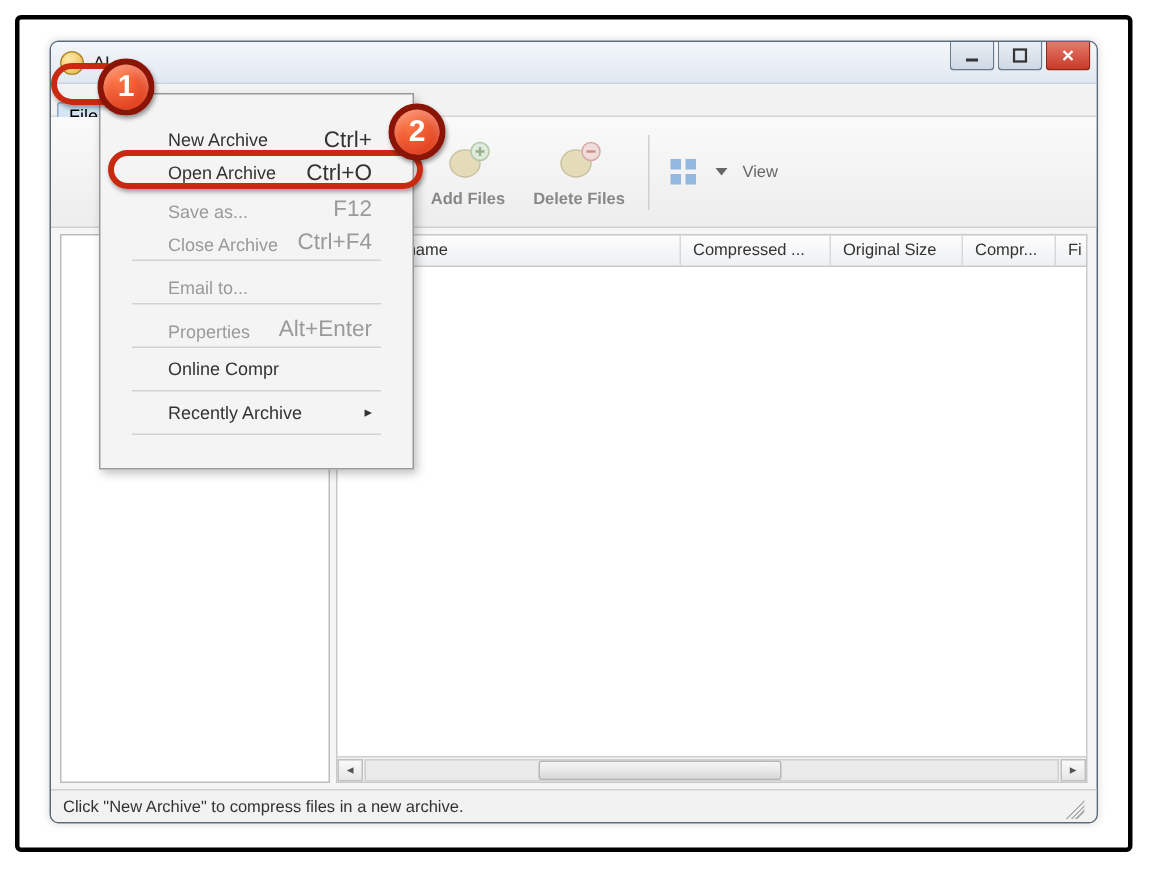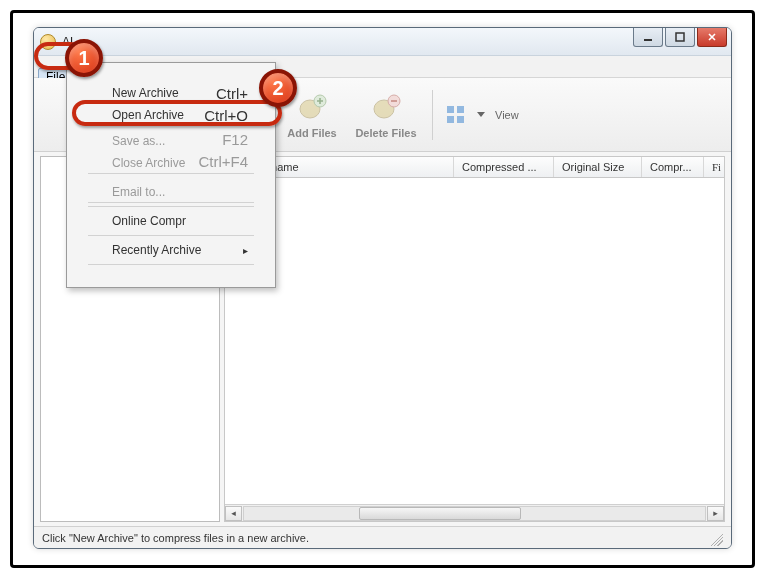--- a/index.html
+++ b/index.html
@@ -196,21 +196,21 @@
     </div>
 
     <div class="work">
       <div class="left-panel"></div>
       <div class="right-panel">
         <div class="columns">
           <div class="col fn">ename</div>
           <div class="col" style="width:100px">Compressed ...</div>
           <div class="col" style="width:88px">Original Size</div>
           <div class="col" style="width:62px">Compr...</div>
-          <div class="col" style="width:20px;border-right:none;font-family:Liberation Serif, serif;">Fi</div>
+          <div class="col" style="width:20px;border-right:none;">Fi</div>
         </div>
         <div class="list-area">
           <div class="hscroll">
             <div class="arrow">◂</div>
             <div class="track">
                 <div class="thumb"></div>
               </div>
             <div class="arrow">▸</div>
           </div>
         </div>
@@ -237,20 +237,24 @@
         </div>
         <div class="dd-row disabled">
           <span>Close Archive</span>
           <span class="shortcut">Ctrl+F4</span>
         </div>
         <div class="dd-sep"></div>
         <div class="dd-row disabled">
           <span>Email to...</span>
         </div>
         <div class="dd-sep"></div>
+        <div class="dd-row disabled">
+          <span>Properties</span>
+          <span class="shortcut">Alt+Enter</span>
+        </div>
         <div class="dd-sep"></div>
         <div class="dd-row">
           <span>Online Compr</span>
         </div>
         <div class="dd-sep"></div>
         <div class="dd-row">
           <span>Recently Archive</span>
           <span class="sub">▸</span>
         </div>
         <div class="dd-sep"></div>

